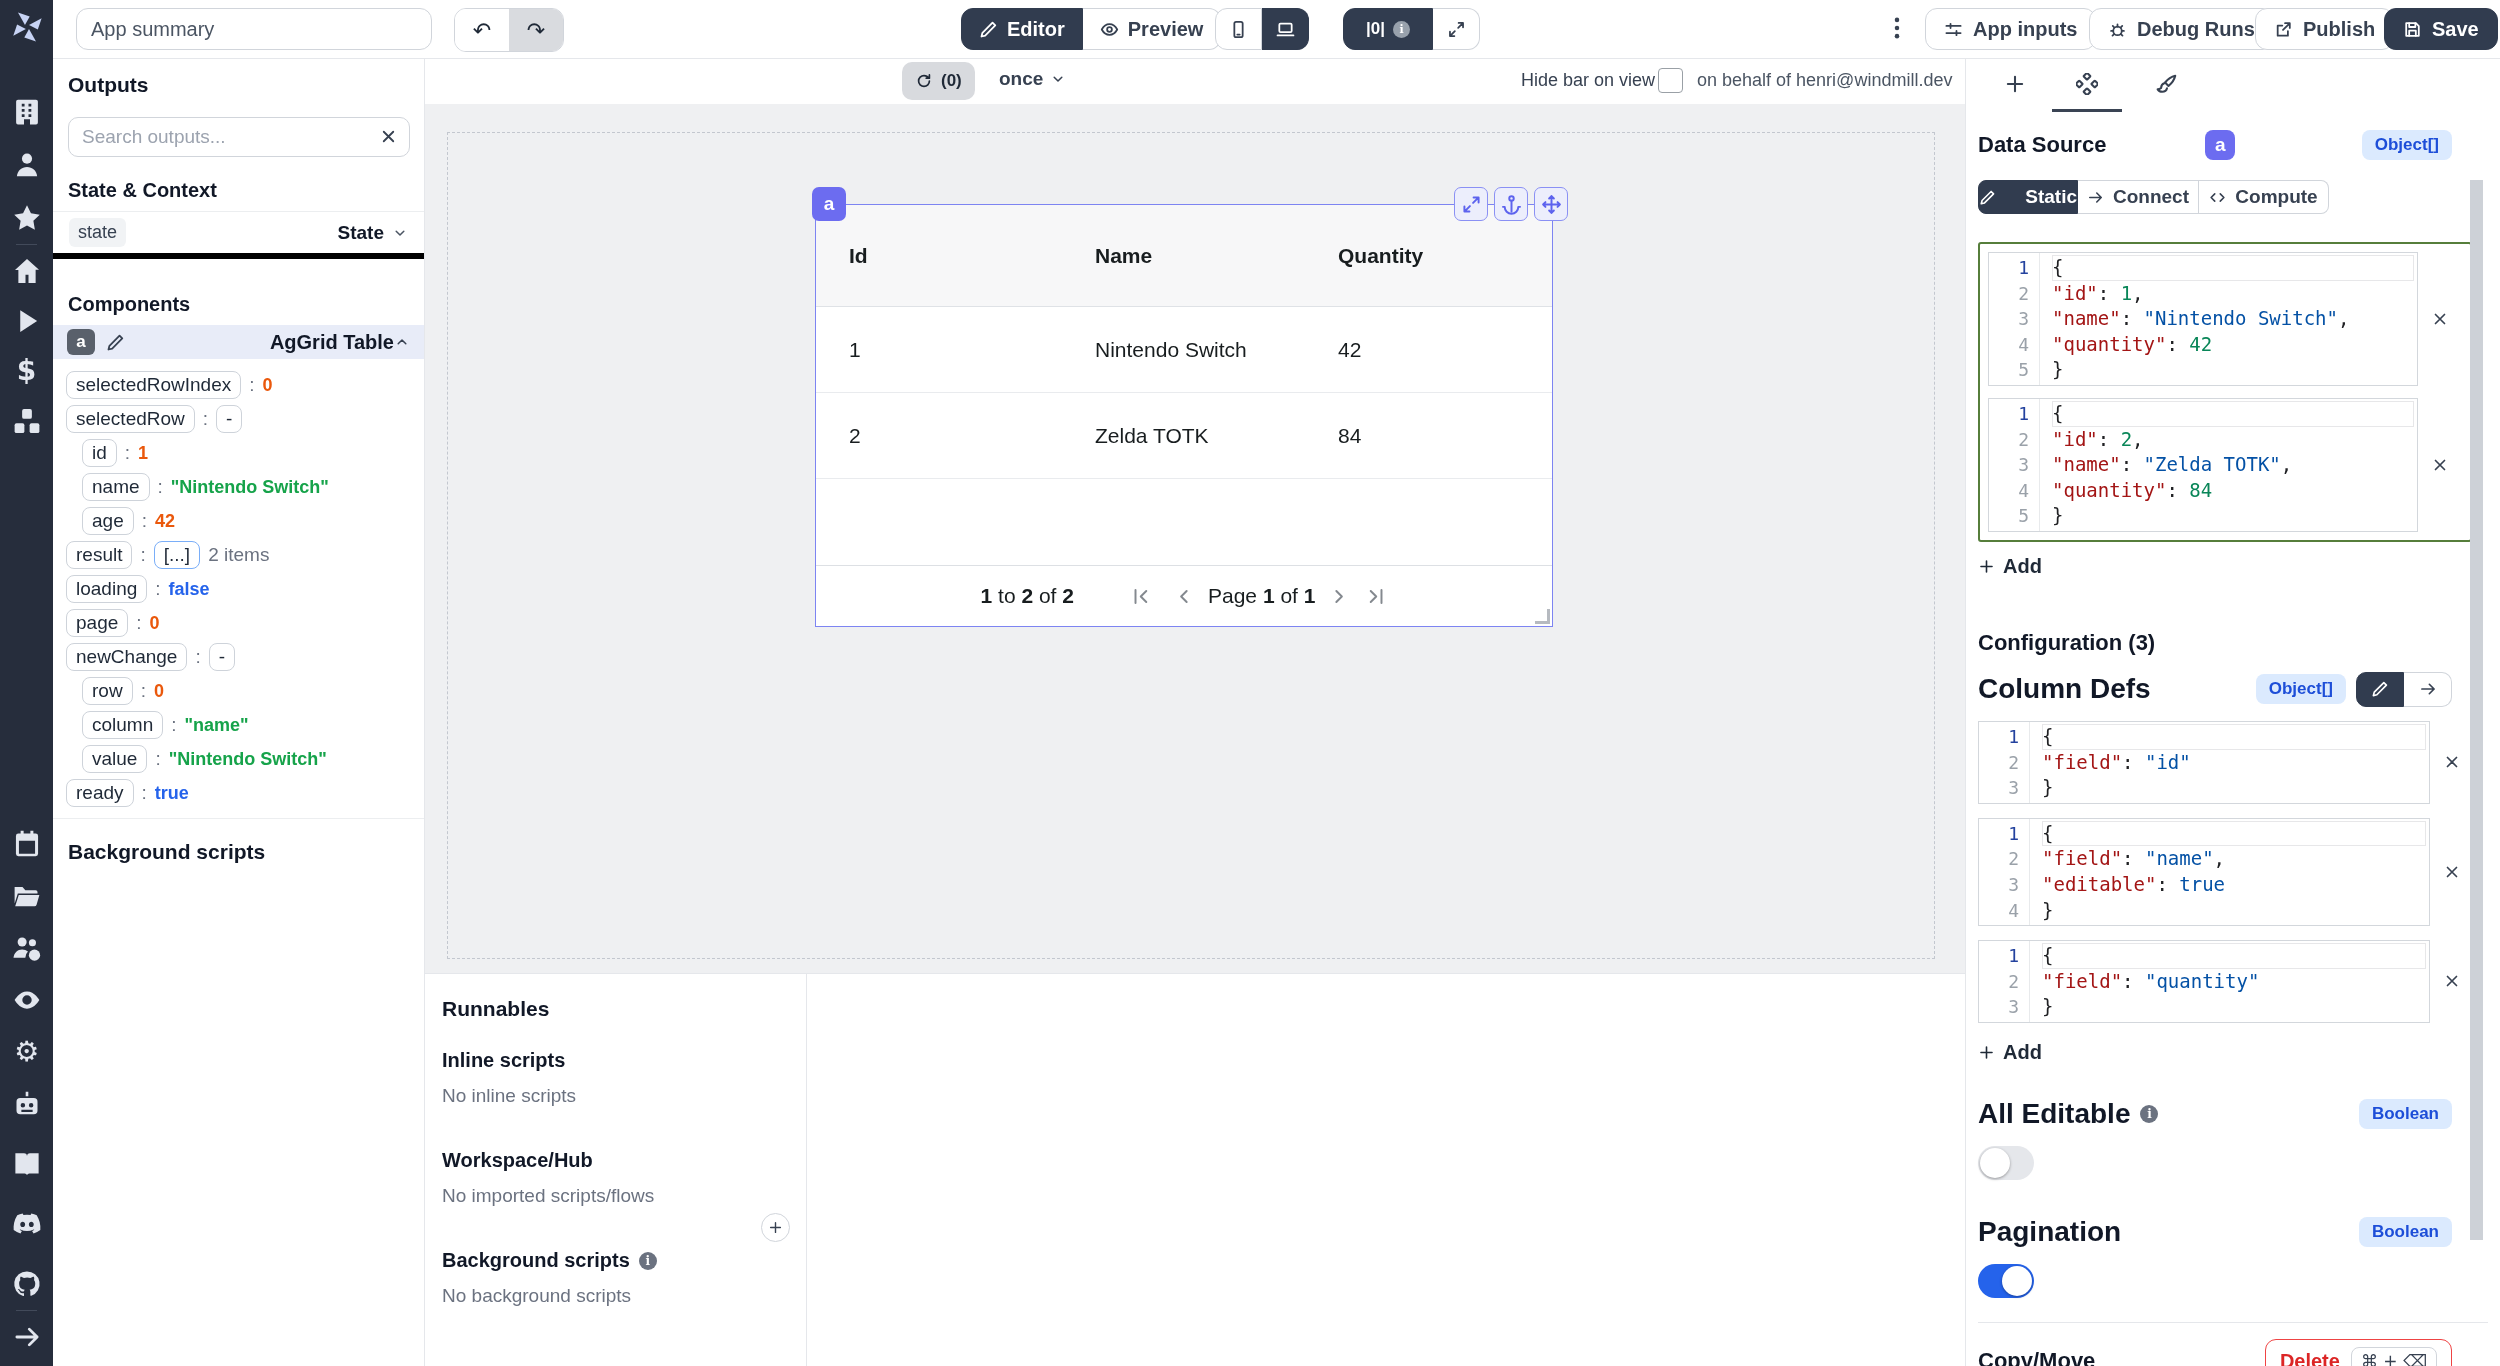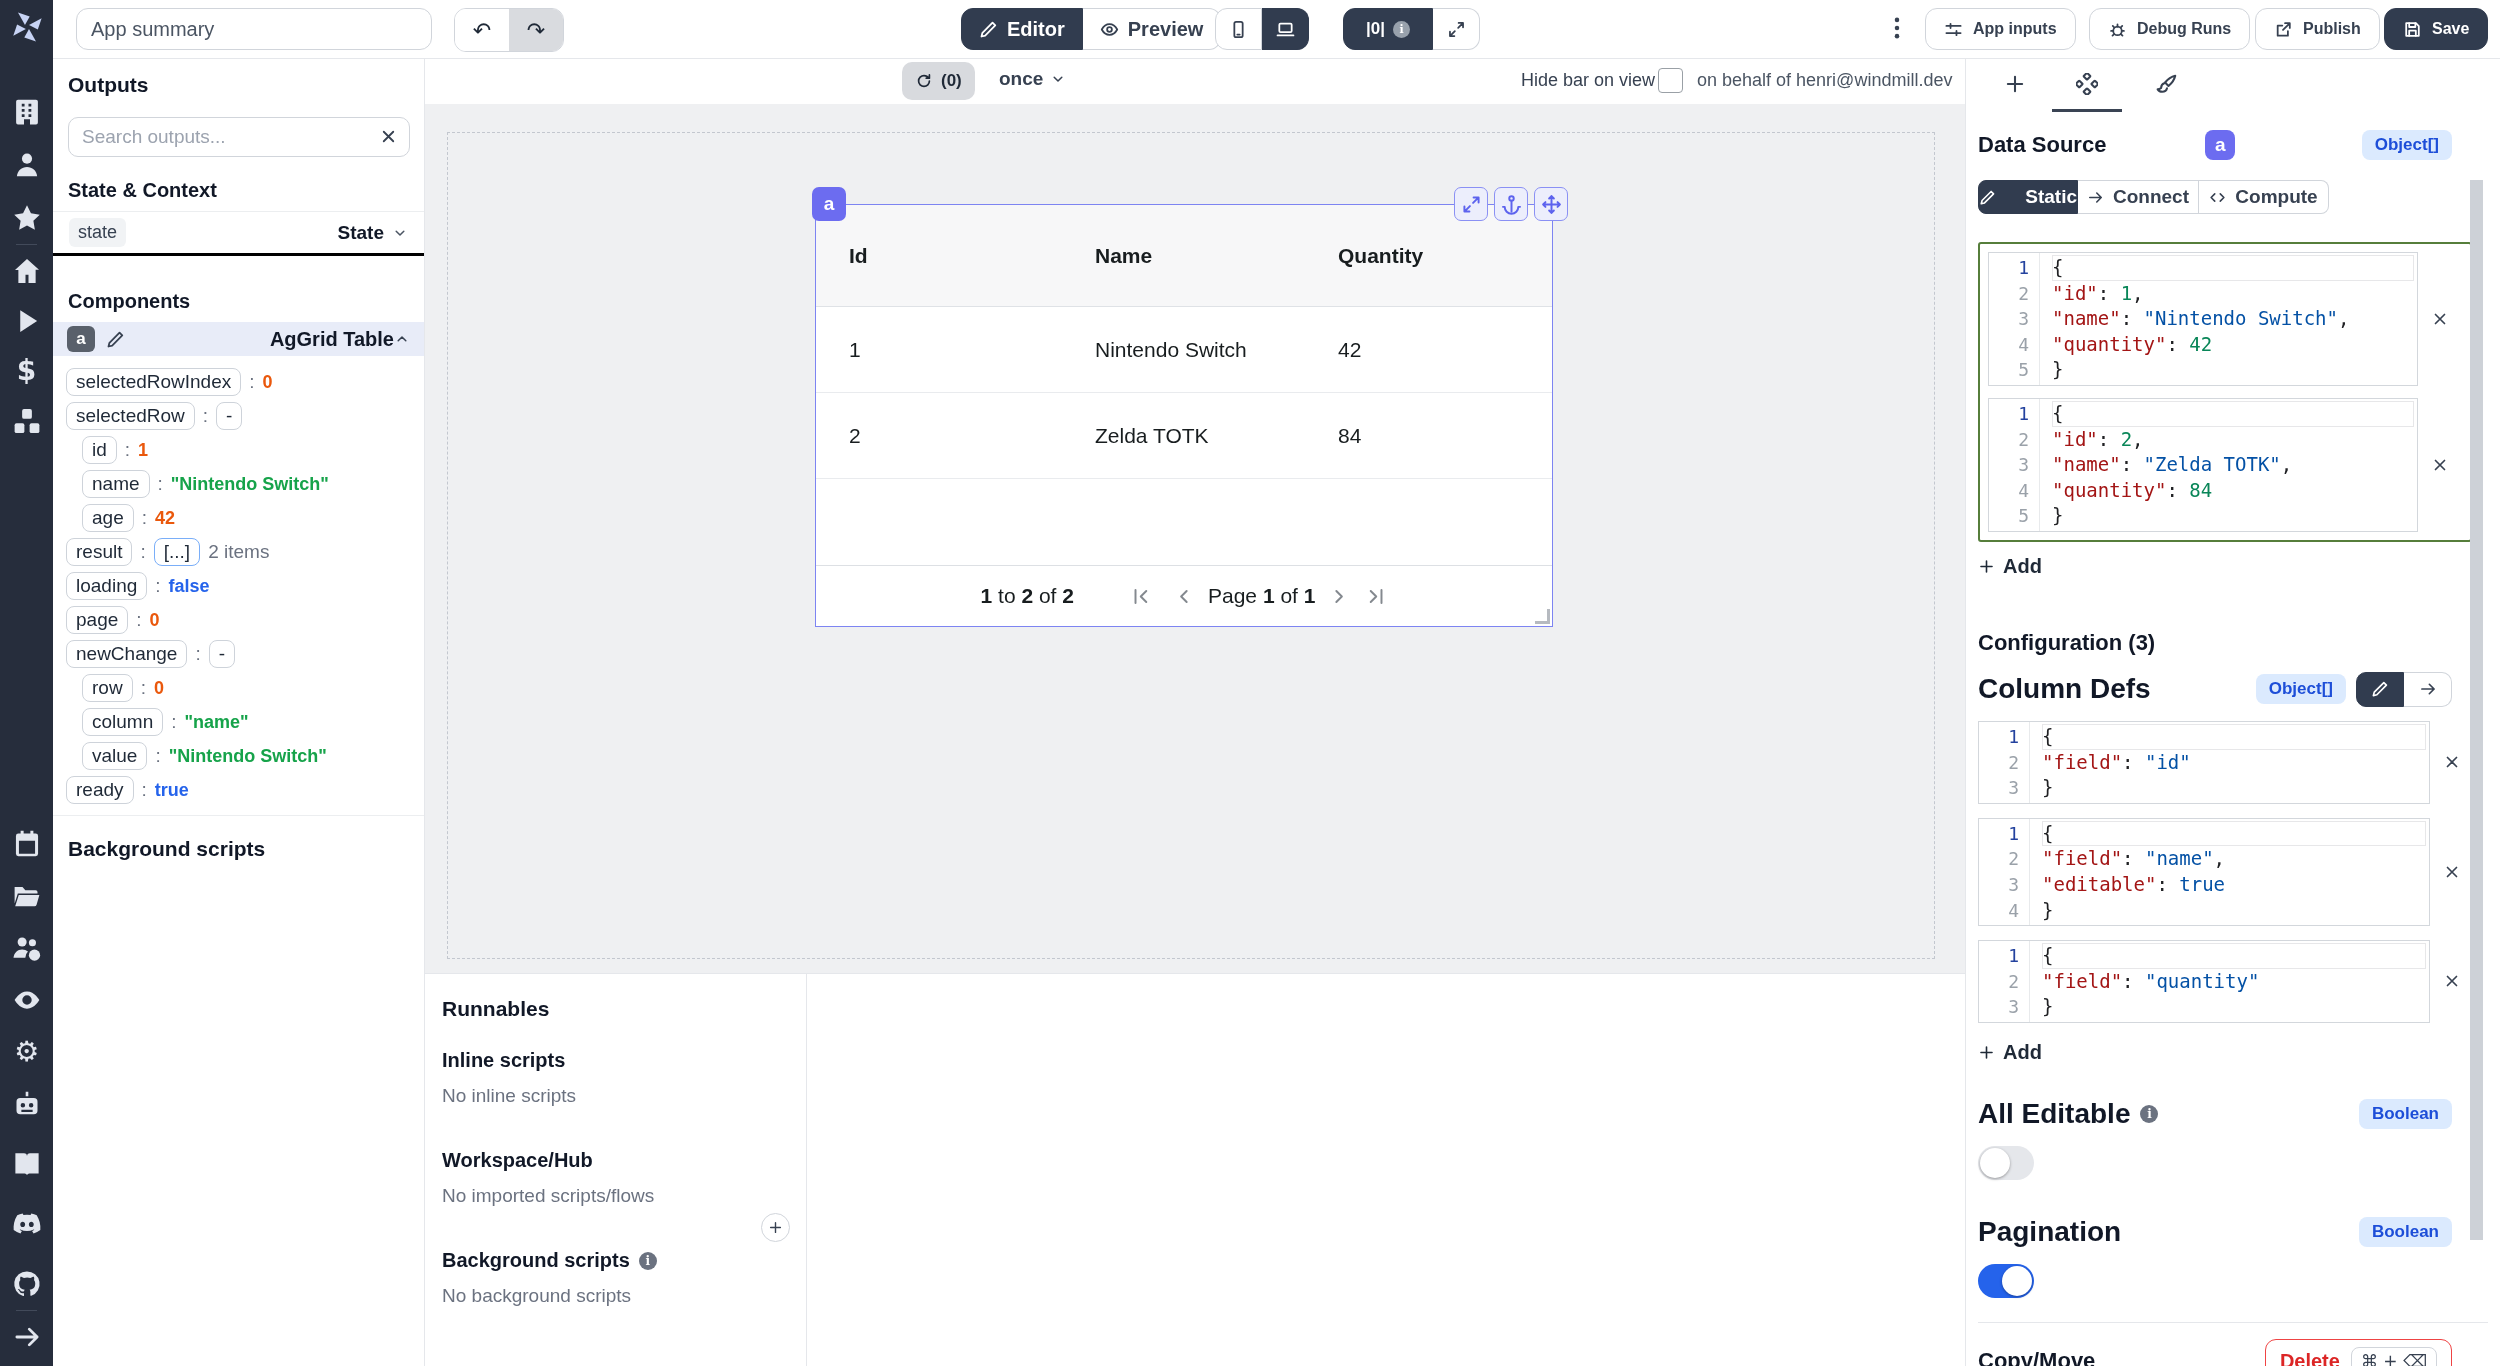--- a/index.html
+++ b/index.html
@@ -30,35 +30,35 @@
   .segbtn{display:flex;align-items:center;justify-content:center;gap:9px;background:#fff;border:1px solid #d1d5db;color:#374151;font-weight:bold;font-size:20px;padding:0 17px;cursor:pointer;}
   .segbtn .ic{width:19px;height:19px;}
   .segbtn.darkb{background:#313c4f;border-color:#313c4f;color:#fff;}
   .rl{border-radius:12px 0 0 12px;} .rr{border-radius:0 12px 12px 0;border-left:none;}
   .edseg{left:908px;top:8px;} .devseg{left:1162px;top:8px;} .diffseg{left:1290px;top:8px;}
   .iconbtn{width:47px;padding:0;}
   .diffdark{display:flex;align-items:center;justify-content:center;gap:8px;width:88px;background:#313c4f;border:1px solid #313c4f;border-radius:12px 0 0 12px;color:#fff;font-size:17px;font-weight:bold;}
   .infoc{width:17px;height:17px;border-radius:50%;background:#98a1ac;color:#fff;font-size:11px;font-weight:bold;display:inline-flex;align-items:center;justify-content:center;font-family:"DejaVu Serif",serif;}
   .infog{width:18px;height:18px;border-radius:50%;background:#6b7280;color:#fff;font-size:12px;font-weight:bold;display:inline-flex;align-items:center;justify-content:center;font-family:"DejaVu Serif",serif;}
   .dots{left:1825px;top:14px;width:30px;height:30px;color:#374151;background:none;border:none;cursor:pointer;}
-  .hbtn{display:flex;align-items:center;gap:10px;height:42px;padding:0 18px;border:1px solid #d1d5db;border-radius:12px;background:#fff;font-weight:bold;font-size:16px;color:#374151;cursor:pointer;box-sizing:border-box;}
+  .hbtn{display:flex;align-items:center;gap:10px;height:42px;padding:0 18px;border:1px solid #d1d5db;border-radius:12px;background:#fff;font-weight:bold;font-size:20px;color:#374151;cursor:pointer;box-sizing:border-box;}
   .hbtn .ic{width:19px;height:19px;}
   .hbtn.darkb{background:#313c4f;border-color:#313c4f;color:#fff;}
   .appinputs{left:1872px;top:8px;} .debugruns{left:2036px;top:8px;} .publish{left:2202px;top:8px;} .saveb{left:2331px;top:8px;}
 
   
   .outputs{position:absolute;left:53px;top:58px;bottom:0;width:372px;box-sizing:border-box;background:#fff;border-right:1px solid #e5e7eb;overflow:hidden;}
   .op-title{margin:15px 0 0 15px;font-size:21px;font-weight:bold;color:#111827;}
   .searchwrap{position:relative;margin:20px 14px 0 15px;}
   .searchwrap input{width:100%;height:40px;box-sizing:border-box;border:1px solid #d1d5db;border-radius:10px;padding:0 40px 0 13px;font-size:19px;color:#374151;font-family:inherit;outline:none;}
   .searchwrap input::placeholder{color:#9ca3af;}
   .searchx{position:absolute;right:12px;top:10px;width:19px;height:19px;color:#374151;cursor:pointer;}
   .sec-title{margin:22px 0 9px 15px;font-size:20px;font-weight:bold;}
   .kvrow{height:41px;display:flex;align-items:center;padding:0 16px;border-top:1px solid #eceef0;cursor:pointer;}
-  .kvrow:last-of-type{border-bottom:3px solid #000000;}
+  .kvrow:last-of-type{border-bottom:6px solid #000000;}
   .gchip{background:#f1f3f5;border-radius:6px;padding:4px 9px;font-size:18px;color:#374151;}
   .kvright{margin-left:auto;display:flex;align-items:center;gap:8px;font-weight:bold;font-size:19px;color:#111827;}
   .kvright .ic{width:16px;height:16px;color:#4b5563;}
   .compband{height:34px;margin-top:9px;background:#e8ecf8;display:flex;align-items:center;padding:0 14px;cursor:pointer;}
   .achip{width:28px;height:26px;background:#59606b;border-radius:6px;color:#fff;font-size:17px;font-weight:bold;display:flex;align-items:center;justify-content:center;}
   .bandpencil{width:19px;height:19px;color:#374151;margin-left:11px;}
   .bandright{margin-left:auto;display:flex;align-items:center;font-weight:bold;font-size:20px;}
   .bandright .ic{width:16px;height:16px;color:#374151;}
   .tree{margin:9px 0 0 13px;}
   .trow{height:34px;display:flex;align-items:center;gap:8px;font-size:19px;}

